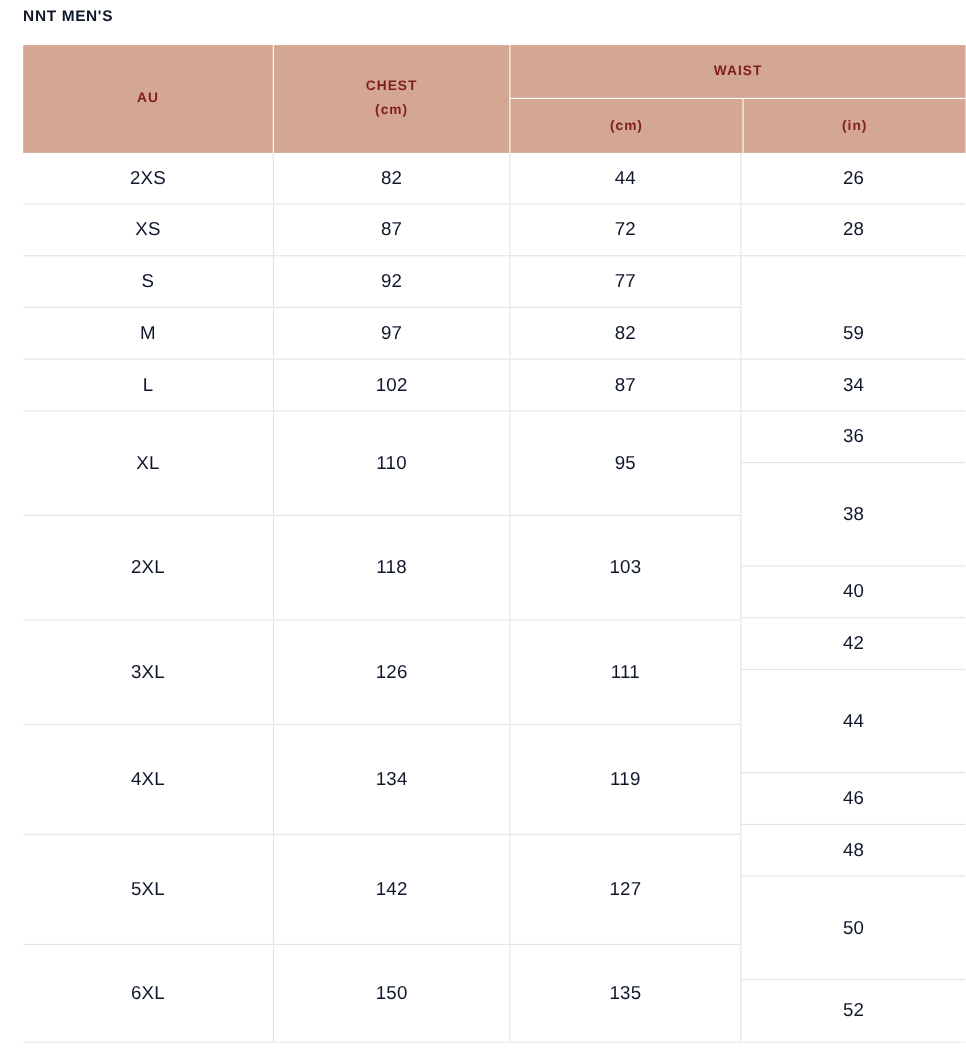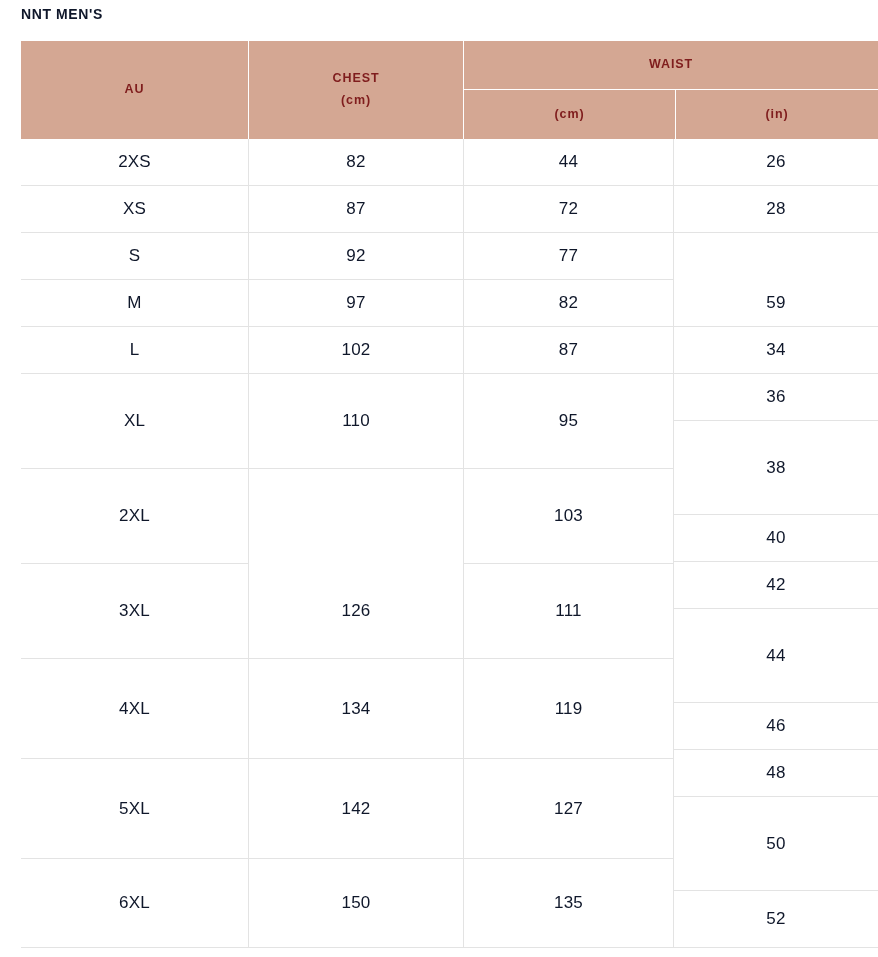--- a/index.html
+++ b/index.html
@@ -154,20 +154,21 @@
         <div class="bcell col-au" style="top: 141px; height: 47px;">M</div>
         <div class="bcell col-chest" style="top: 141px; height: 47px;">97</div>
         <div class="bcell col-wcm" style="top: 141px; height: 47px;">82</div>
         <div class="bcell col-au" style="top: 188px; height: 47px;">L</div>
         <div class="bcell col-chest" style="top: 188px; height: 47px;">102</div>
         <div class="bcell col-wcm" style="top: 188px; height: 47px;">87</div>
         <div class="bcell col-au" style="top: 235px; height: 95px;">XL</div>
         <div class="bcell col-chest" style="top: 235px; height: 95px;">110</div>
         <div class="bcell col-wcm" style="top: 235px; height: 95px;">95</div>
         <div class="bcell col-au" style="top: 330px; height: 95px;">2XL</div>
+        <div class="bcell col-chest" style="top: 330px; height: 95px;">118</div>
         <div class="bcell col-wcm" style="top: 330px; height: 95px;">103</div>
         <div class="bcell col-au" style="top: 425px; height: 95px;">3XL</div>
         <div class="bcell col-chest" style="top: 425px; height: 95px;">126</div>
         <div class="bcell col-wcm" style="top: 425px; height: 95px;">111</div>
         <div class="bcell col-au" style="top: 520px; height: 100px;">4XL</div>
         <div class="bcell col-chest" style="top: 520px; height: 100px;">134</div>
         <div class="bcell col-wcm" style="top: 520px; height: 100px;">119</div>
         <div class="bcell col-au" style="top: 620px; height: 100px;">5XL</div>
         <div class="bcell col-chest" style="top: 620px; height: 100px;">142</div>
         <div class="bcell col-wcm" style="top: 620px; height: 100px;">127</div>

